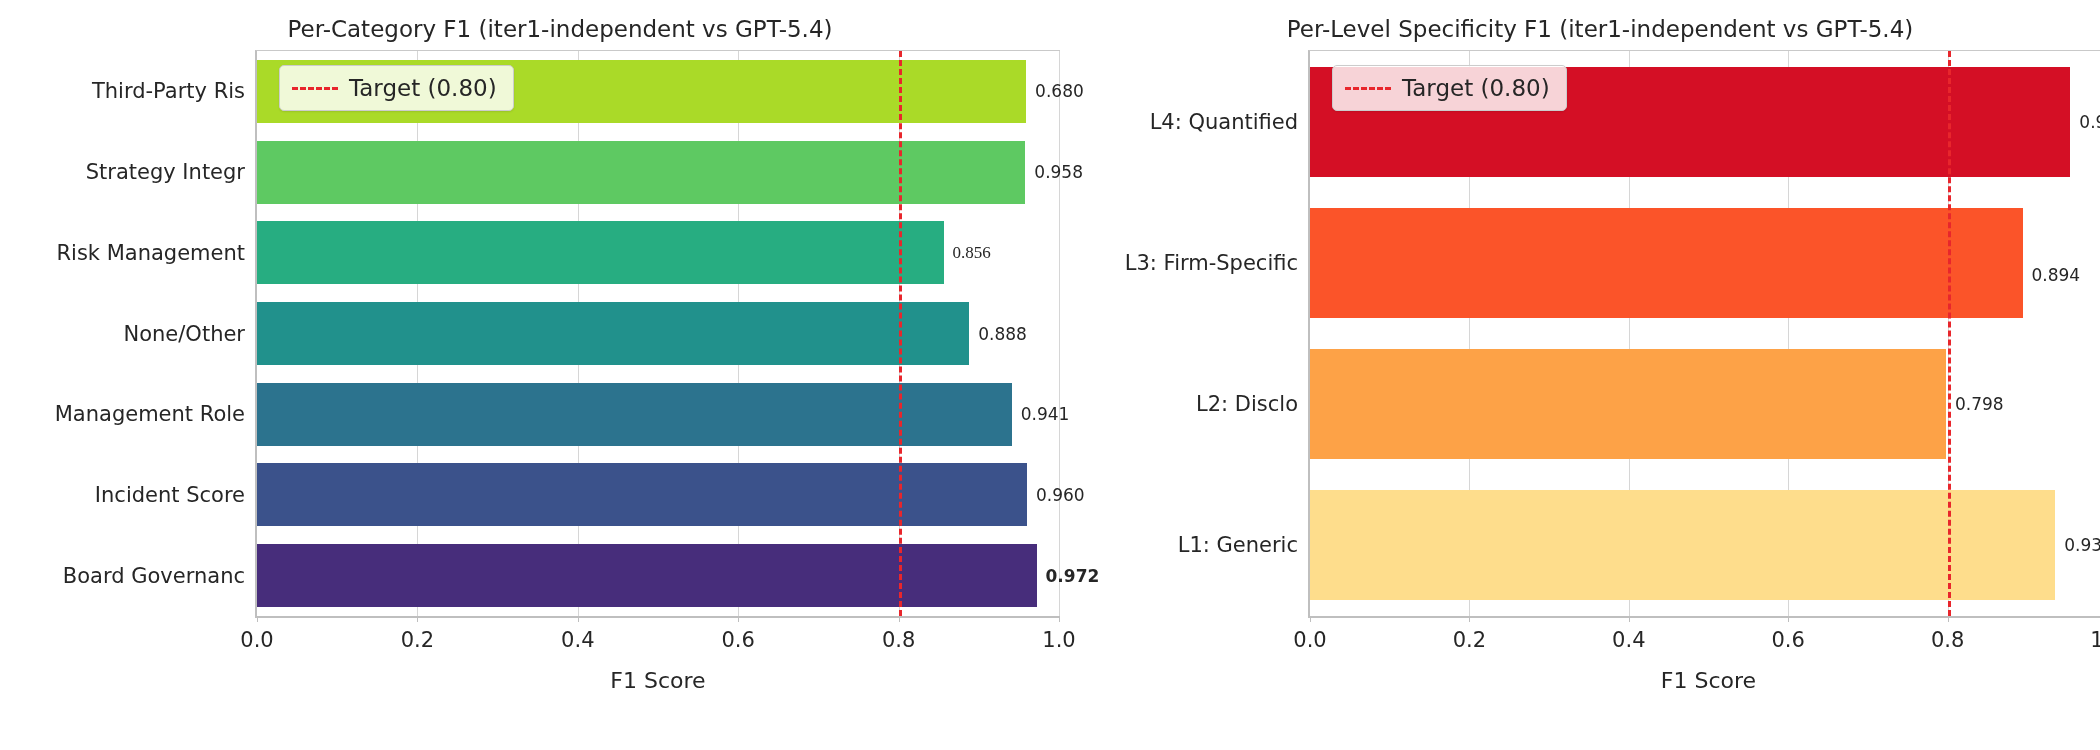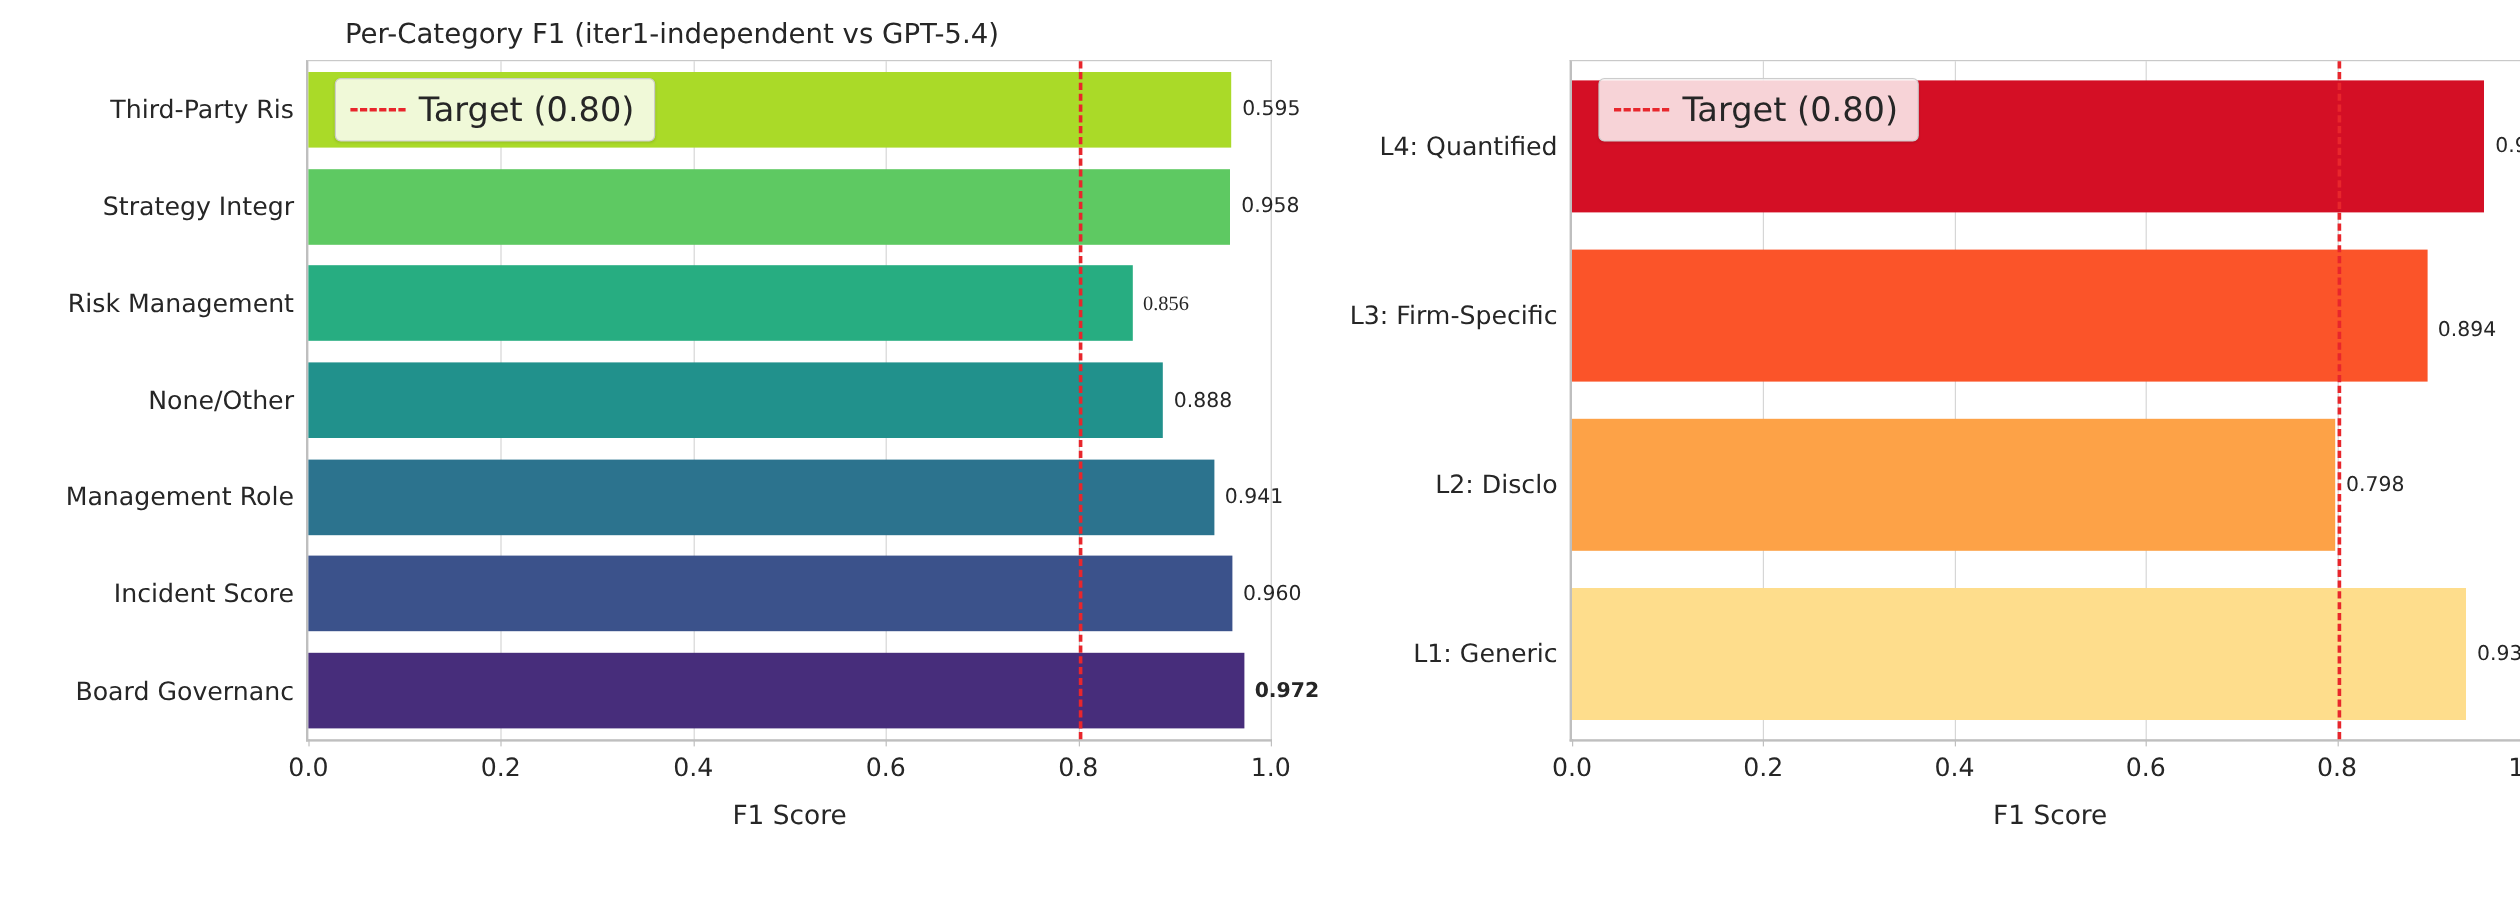--- a/index.html
+++ b/index.html
@@ -159,21 +159,21 @@
     z-index: 10;
     box-shadow: 0 1px 2px rgba(0,0,0,0.10);
   }
   .legend-swatch {
     width: 46px;
     height: 0;
     border-top: 3px dashed #e8262c;
     display: inline-block;
   }
   .legend-label {
-    font-size: 28px;
+    font-size: 23px;
     color: #262626;
     white-space: nowrap;
   }
 </style>
 </head>
 <body>
 
 <div class="figure">
 
   <div class="panel panel-left">
@@ -198,21 +198,21 @@
         <div class="xtick-label" style="left: 481.2px;">0.6</div>
         <div class="gridline" style="left: 641.6px;"></div>
         <div class="xtick-mark" style="left: 641.6px;"></div>
         <div class="xtick-label" style="left: 641.6px;">0.8</div>
         <div class="gridline" style="left: 802px;"></div>
         <div class="xtick-mark" style="left: 802px;"></div>
         <div class="xtick-label" style="left: 802px;">1.0</div>
         <div class="bar-row" style="top: 8.87857px; height: 62.9571px; width: 769.118px;">
           <div class="bar" style="width: 100%; background: rgb(170, 218, 40);"></div>
         </div>
-        <div class="bar-value" style="left: 769.118px; top: 30.3571px;">0.595</div>
+        <div class="bar-value" style="left: 769.118px; top: 30.3571px;">0.680</div>
         <div class="ytick-wrap" style="top: 40.3571px;">
           <div class="ytick">Third-Party Ris</div>
         </div>
         <div class="bar-row" style="top: 89.5929px; height: 62.9571px; width: 768.316px;">
           <div class="bar" style="width: 100%; background: rgb(94, 201, 98);"></div>
         </div>
         <div class="bar-value" style="left: 768.316px; top: 111.071px;">0.958</div>
         <div class="ytick-wrap" style="top: 121.071px;">
           <div class="ytick">Strategy Integr</div>
         </div>
@@ -249,20 +249,21 @@
         </div>
         <div class="bar-value" style="left: 779.544px; top: 514.643px; font-weight: bold;">0.972</div>
         <div class="ytick-wrap" style="top: 524.643px;">
           <div class="ytick">Board Governanc</div>
         </div>
         <div class="target-line" style="left: 641.6px; border-left-color: rgb(232, 38, 44);"></div>
       </div>
   </div>
 
   <div class="panel panel-right">
+    <div class="panel-title">Per-Level Specificity F1 (iter1-independent vs GPT-5.4)</div>
 
     <div class="axes" id="axes-right">
       <div class="legend">
         <span class="legend-swatch"></span>
         <span class="legend-label">Target (0.80)</span>
       </div>
       <div class="xlabel">F1 Score</div>
     <div class="xtick-mark" style="left: 0px;"></div>
         <div class="xtick-label" style="left: 0px;">0.0</div>
         <div class="gridline" style="left: 159.4px;"></div>

